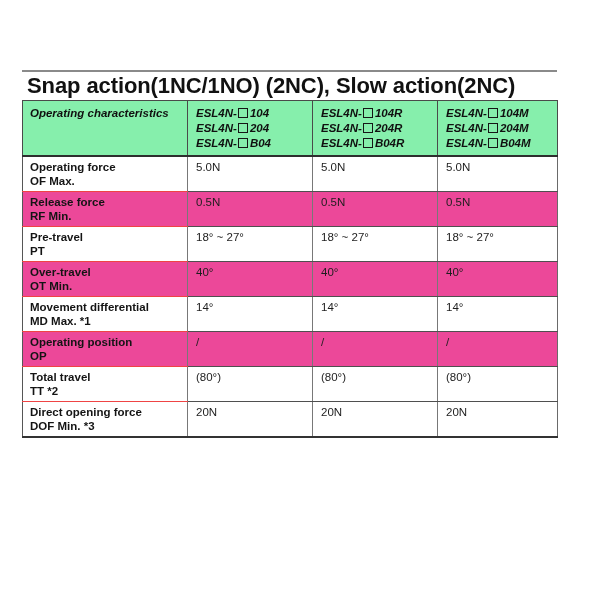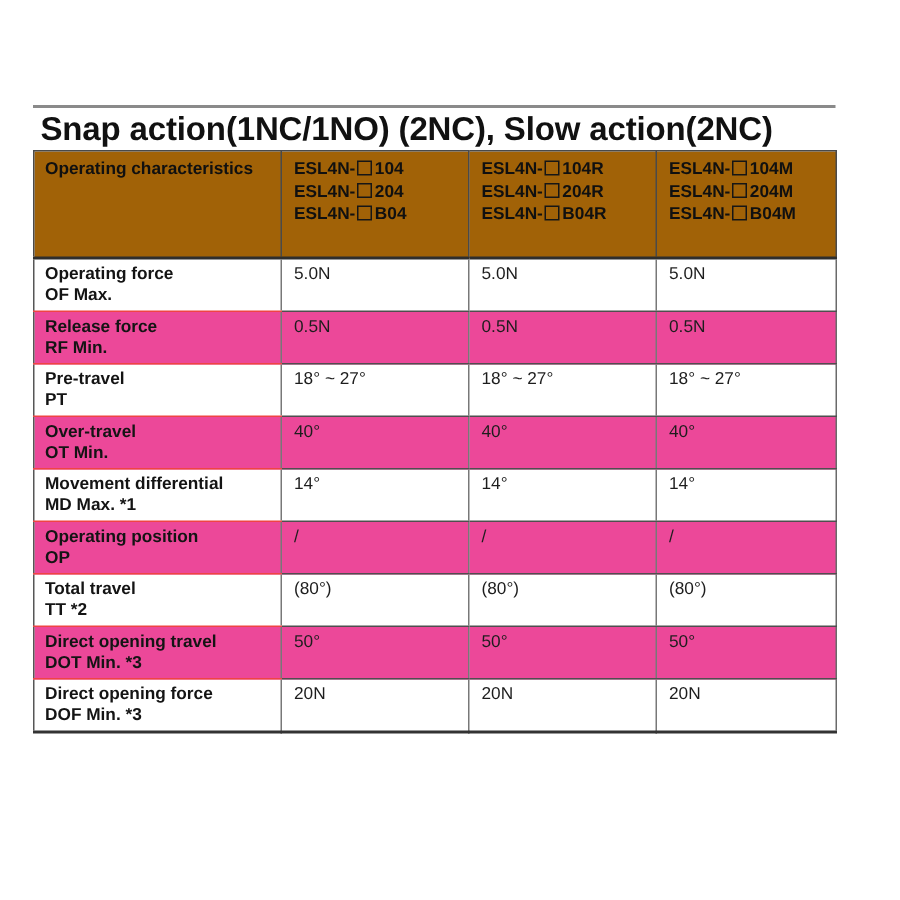--- a/index.html
+++ b/index.html
@@ -20,27 +20,28 @@
   }
   col.c1{width:165px;}
   col.c2{width:125px;}
   col.c3{width:125px;}
   col.c4{width:120px;}
   th,td{
     vertical-align:top;text-align:left;
     font-size:11.5px;margin:0;
   }
   thead th{
-    background:#a16207;
+    background:#86efac;
     border:1px solid #4a4a4a;
     border-bottom:2px solid #2e2e2e;
     font-weight:bold;line-height:15px;
-    padding:5px 4px 20px 7px;
+    padding:5px 4px 4px 7px;
     height:50px;box-sizing:border-box;
     color:#101010;
+    font-style:italic;
   }
   thead th.models{padding-left:8px;}
   tbody tr{height:34px;}
   tbody tr.alt{background:#ec4899;}
   tbody th{
     font-weight:bold;line-height:13.5px;
     padding:4px 4px 3px 7px;
     border-left:1px solid #565656;
     border-bottom:1px solid #ef4444;
     box-sizing:border-box;color:#141414;
@@ -153,29 +154,20 @@
         </tr>
         <tr>
           <th>
             <div>Total travel</div>
             <div>TT *2</div>
           </th>
           <td>(80°)</td>
           <td>(80°)</td>
           <td>(80°)</td>
         </tr>
-        <tr class="alt">
-          <th>
-            <div>Direct opening travel</div>
-            <div>DOT Min. *3</div>
-          </th>
-          <td>50°</td>
-          <td>50°</td>
-          <td>50°</td>
-        </tr>
         <tr>
           <th>
             <div>Direct opening force</div>
             <div>DOF Min. *3</div>
           </th>
           <td>20N</td>
           <td>20N</td>
           <td>20N</td>
         </tr>
       </tbody>

